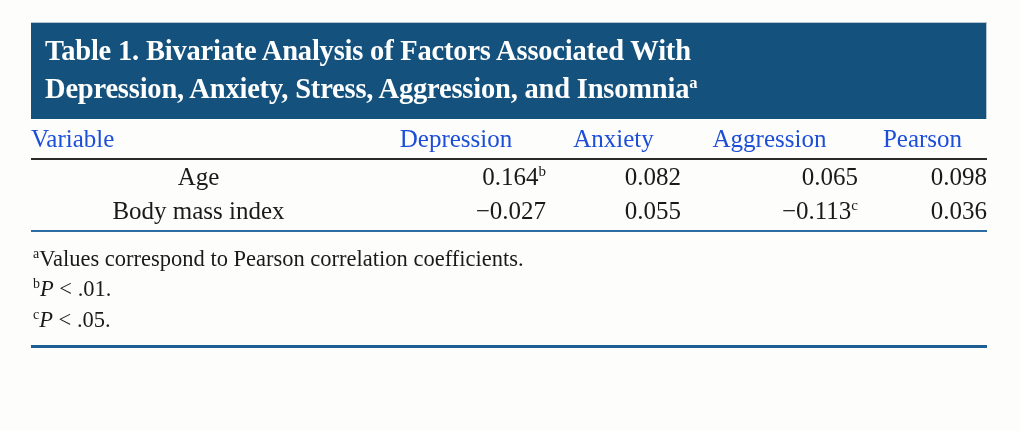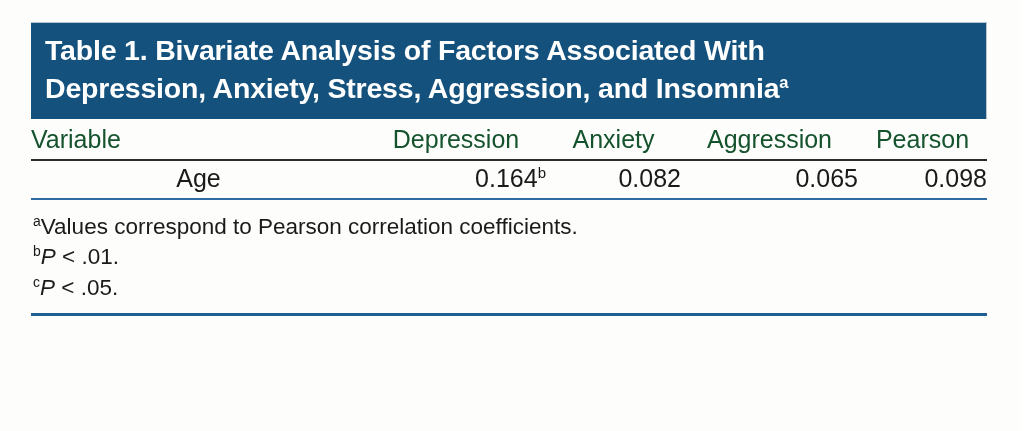--- a/index.html
+++ b/index.html
@@ -13,20 +13,21 @@
     font-family: "Liberation Sans", sans-serif;
     color: #1a1a1a;
     overflow: hidden;
   }
 
   .page {
     position: relative;
     width: 1020px;
     height: 431px;
     background: #fdfdfb;
+    font-family: Liberation Serif, serif;
   }
 
   .table-wrap {
     position: absolute;
     left: 31px;
     top: 22px;
     width: 956px;
   }
 
   
@@ -62,21 +63,21 @@
   table.data col.c-var   { width: 335px; }
   table.data col.c-dep   { width: 180px; }
   table.data col.c-anx   { width: 135px; }
   table.data col.c-agg   { width: 177px; }
   table.data col.c-ins   { width: 129px; }
 
   table.data thead th {
     font-weight: normal;
     padding: 6px 0 5px 0;
     border-bottom: 2.5px solid #2b2b2b;
-    color: #14532d;
+    color: #1d4ed8;
     white-space: nowrap;
   }
   th.col-variable { text-align: left; padding-left: 2px; }
   th.col-num      { padding-right: 4px; }
 
   table.data tbody td {
     padding: 3px 0 3px 0;
     color: #1a1a1a;
     white-space: nowrap;
   }
@@ -149,20 +150,27 @@
         </tr>
       </thead>
       <tbody>
         <tr>
           <td class="cell-variable">Age</td>
           <td class="cell-num"><span>0.164</span><sup>b</sup></td>
           <td class="cell-num"><span>0.082</span><sup></sup></td>
           <td class="cell-num"><span>0.065</span><sup></sup></td>
           <td class="cell-num"><span>0.098</span><sup></sup></td>
         </tr>
+        <tr>
+          <td class="cell-variable">Body mass index</td>
+          <td class="cell-num"><span>−0.027</span><sup></sup></td>
+          <td class="cell-num"><span>0.055</span><sup></sup></td>
+          <td class="cell-num"><span>−0.113</span><sup>c</sup></td>
+          <td class="cell-num"><span>0.036</span><sup></sup></td>
+        </tr>
       </tbody>
     </table>
 
     <div class="footnotes">
       <div class="footnote"><span class="marker">a</span><span class="pital"></span><span>Values correspond to Pearson correlation coefficients.</span><span></span></div>
       <div class="footnote"><span class="marker">b</span><span class="pital">P</span><span></span><span> &lt; .01.</span></div>
       <div class="footnote"><span class="marker">c</span><span class="pital">P</span><span></span><span> &lt; .05.</span></div>
     </div>
 
     <div class="bottom-rule"></div>

